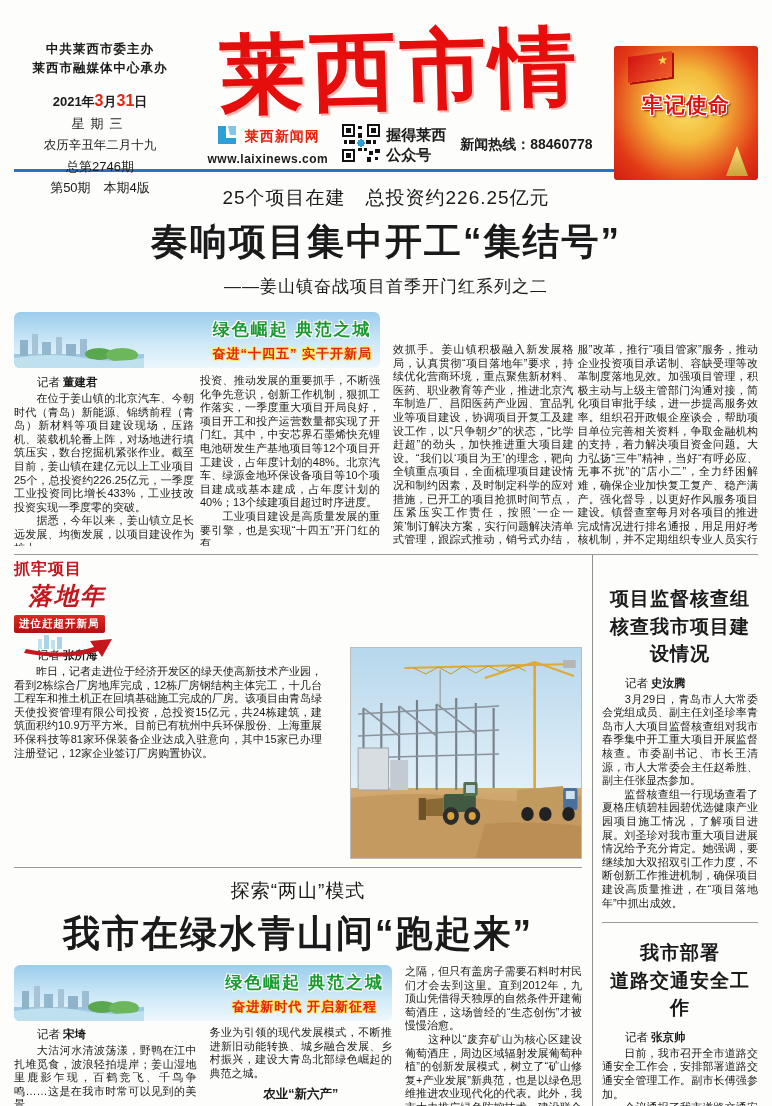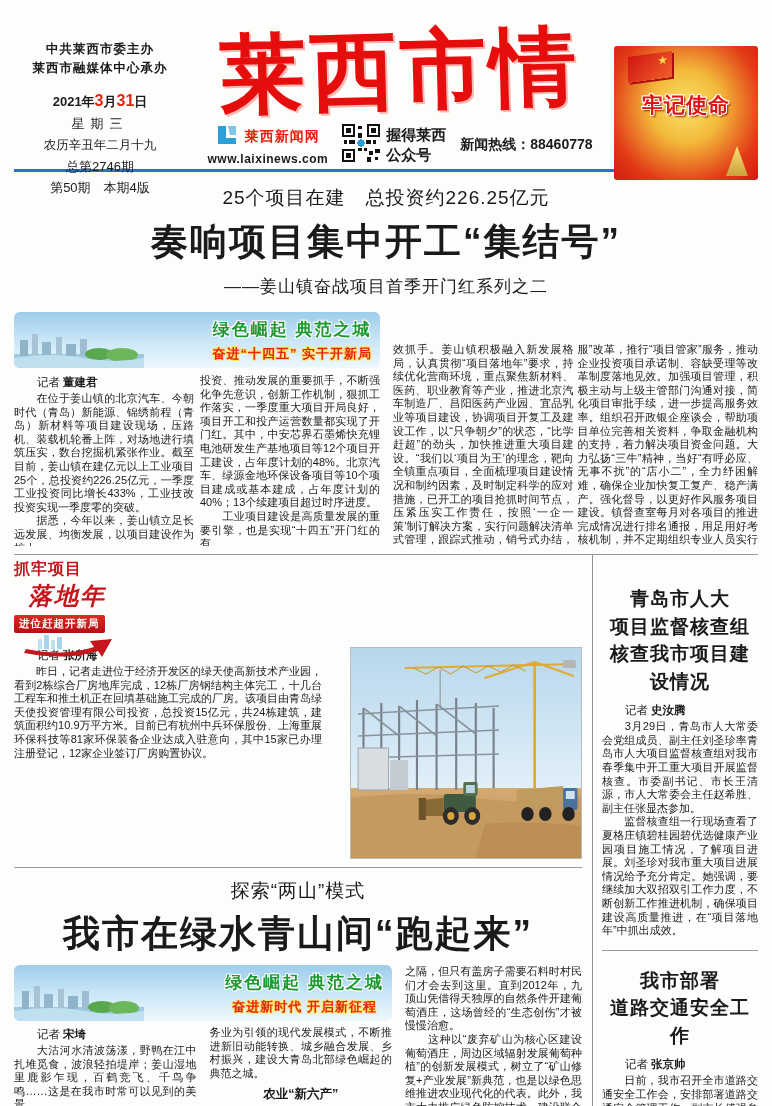--- a/index.html
+++ b/index.html
@@ -365,21 +365,20 @@
         <div class="col btext">
           <span>之隔，但只有盖房子需要石料时村民们才会去到这里。直到2012年，九顶山凭借得天独厚的自然条件开建葡萄酒庄，这场曾经的“生态创伤”才被慢慢治愈。
 　　这种以“废弃矿山为核心区建设葡萄酒庄，周边区域辐射发展葡萄种植”的创新发展模式，树立了“矿山修复+产业发展”新典范，也是以绿色思维推进农业现代化的代表。此外，我市大力推广绿色防控技术，建设联合国“中国秸秆综合利用示范”项目及山东省生态循环农业示范基地；创立店埠胡萝卜、马连庄甜瓜、院上葡萄等多个知名农产品品牌，建设农业部第一批国家级农业产业化示范基地和国际农产品加工产业园，打造农产品加工青岛“国际会客厅”，农业“新六产”实现深度生态化融</span>
         </div>
       </div>
     </div>
 
     <div class="lower-right">
       <div class="sb-art">
         <div class="sb-title">
-          <div>青岛市人大</div>
           <div>项目监督核查组</div>
           <div>核查我市项目建设情况</div>
         </div>
         <div class="byline"><span>记者</span><b>史汝腾</b></div>
         <div class="btext"><span>　　3月29日，青岛市人大常委会党组成员、副主任刘圣珍率青岛市人大项目监督核查组对我市春季集中开工重大项目开展监督核查。市委副书记、市长王清源，市人大常委会主任赵希胜、副主任张显杰参加。
 　　监督核查组一行现场查看了夏格庄镇碧桂园碧优选健康产业园项目施工情况，了解项目进展。刘圣珍对我市重大项目进展情况给予充分肯定。她强调，要继续加大双招双引工作力度，不断创新工作推进机制，确保项目建设高质量推进，在“项目落地年”中抓出成效。</span></div>
       </div>
 
       <hr class="sb-rule">
 

